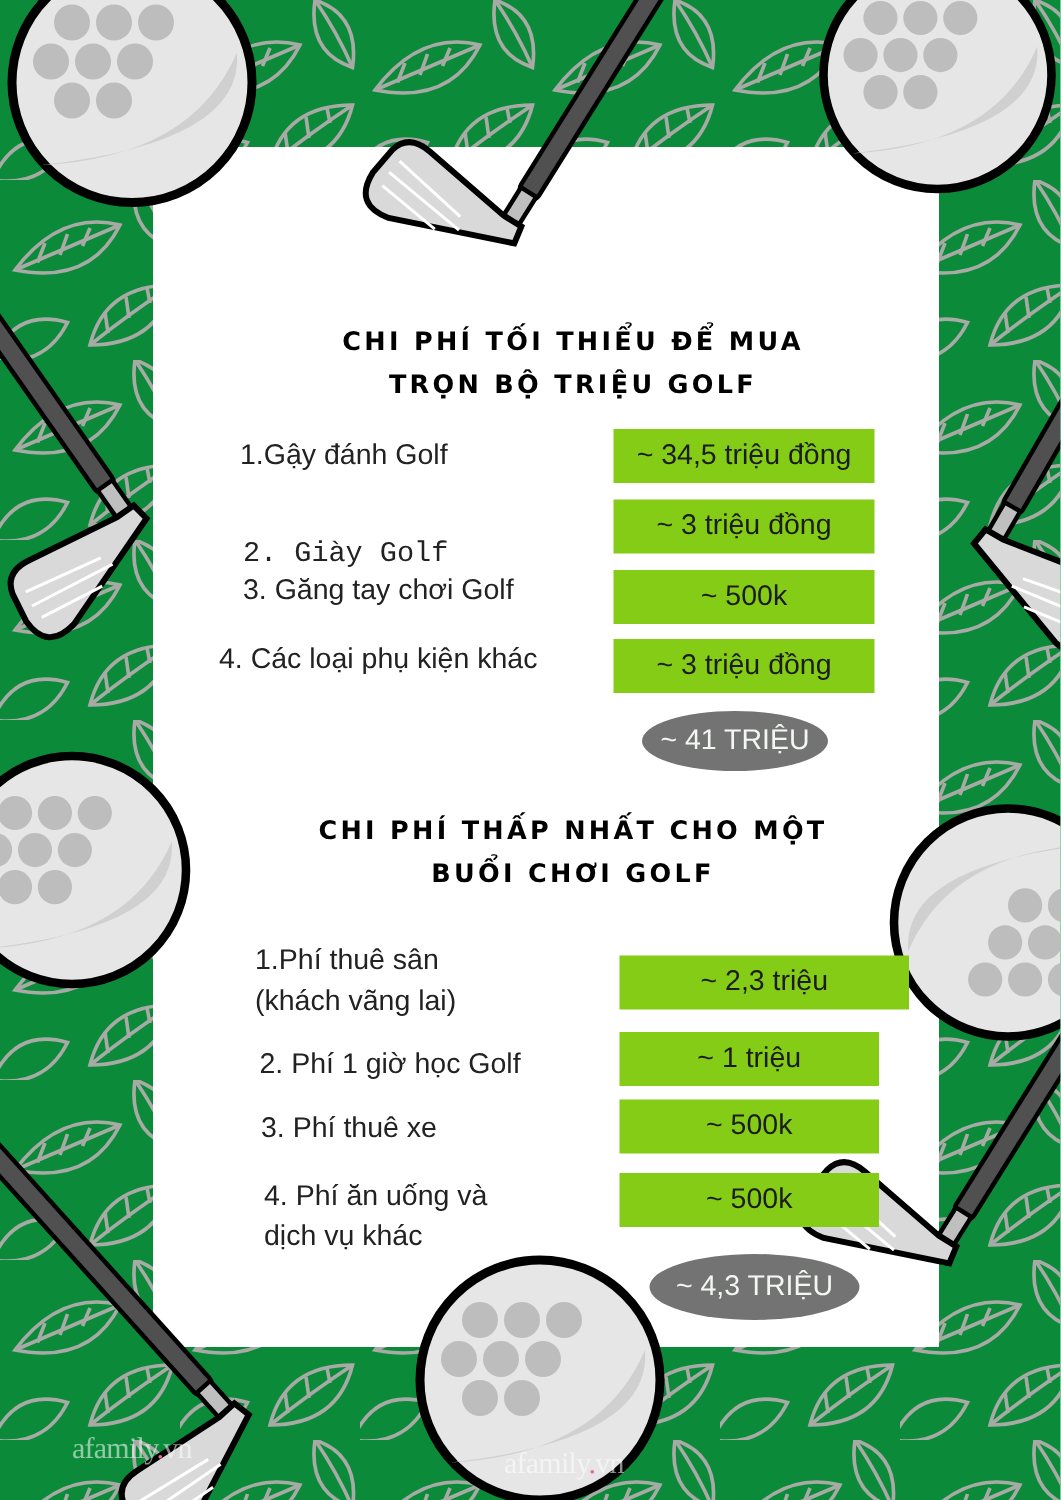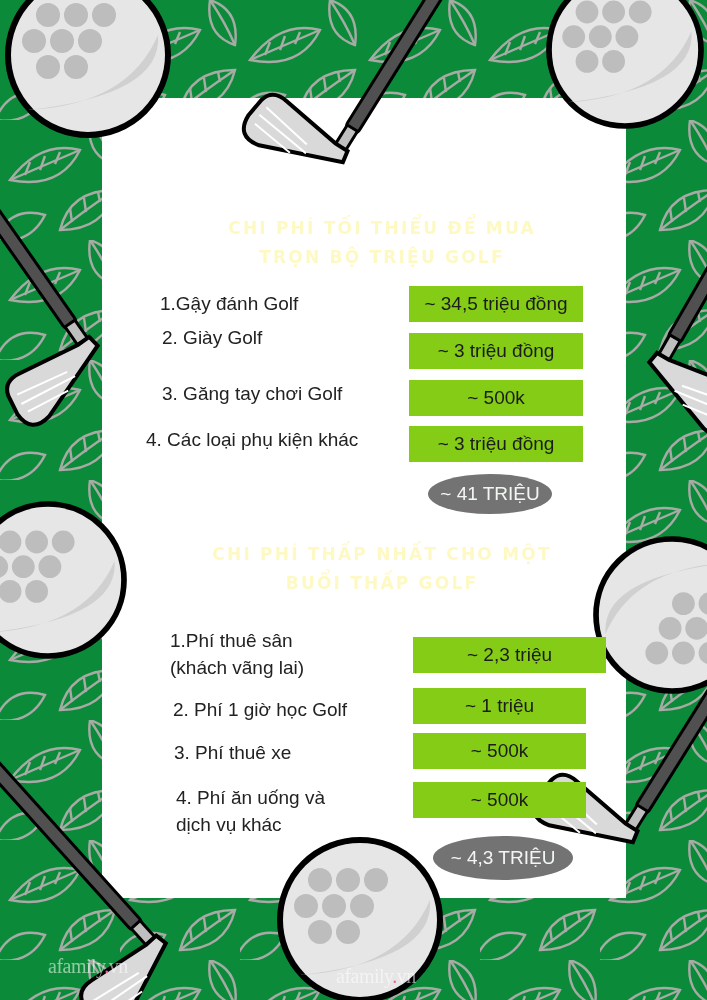--- a/index.html
+++ b/index.html
@@ -11,21 +11,21 @@
   }
   .pattern { position: absolute; inset: 0; width: 707px; height: 1000px; }
   .card {
     position: absolute; left: 102px; top: 98px; width: 524px; height: 800px;
     background: #ffffff;
   }
   .deco { position: absolute; }
   .title {
     position: absolute; left: 102px; width: 524px; text-align: center;
     font-family: "DejaVu Sans", sans-serif; font-weight: bold;
-    font-size: 17px; letter-spacing: 2.2px; color: #fef9c3; line-height: 29px; padding-left: 36px;
+    font-size: 17px; letter-spacing: 2.2px; color: #000000; line-height: 29px; padding-left: 36px;
   }
   .label {
     position: absolute; font-family: "Liberation Sans", sans-serif;
     font-size: 19px; color: #222; line-height: 27px; white-space: nowrap;
   }
   .valbox {
     position: absolute; background: #84cc16; height: 36px;
     font-family: "Liberation Sans", sans-serif; font-size: 19px; color: #1c1c1c;
     display: flex; align-items: center; justify-content: center;
   }
@@ -125,34 +125,34 @@
 </svg>
 
 <div class="title" style="top:214px;">
   <div>CHI PHÍ TỐI THIỂU ĐỂ MUA</div>
   <div>TRỌN BỘ TRIỆU GOLF</div>
 </div>
 
 <div class="label" style="left:160px;top:290px;">1.Gậy đánh Golf</div>
 <div class="valbox" style="left:409px;top:286px;width:174px;">~ 34,5 triệu đồng</div>
 
-<div class="label" style="left:162px;top:324px;">2. Giày Golf</div>
+<div class="label" style="left:162px;top:356px;font-family:Liberation Mono, monospace;">2. Giày Golf</div>
 <div class="valbox" style="left:409px;top:333px;width:174px;">~ 3 triệu đồng</div>
 
 <div class="label" style="left:162px;top:380px;">3. Găng tay chơi Golf</div>
 <div class="valbox" style="left:409px;top:380px;width:174px;">~ 500k</div>
 
 <div class="label" style="left:146px;top:426px;">4. Các loại phụ kiện khác</div>
 <div class="valbox" style="left:409px;top:426px;width:174px;">~ 3 triệu đồng</div>
 
 <div class="pill" style="left:428px;top:474px;width:124px;height:40px;">~ 41 TRIỆU</div>
 
 <div class="title" style="top:540px;">
   <div>CHI PHÍ THẤP NHẤT CHO MỘT</div>
-  <div>BUỔI THẤP GOLF</div>
+  <div>BUỔI CHƠI GOLF</div>
 </div>
 
 <div class="label" style="left:170px;top:627px;">
   <div>1.Phí thuê sân</div>
   <div>(khách vãng lai)</div>
 </div>
 <div class="valbox" style="left:413px;top:637px;width:193px;">~ 2,3 triệu</div>
 
 <div class="label" style="left:173px;top:696px;">2. Phí 1 giờ học Golf</div>
 <div class="valbox" style="left:413px;top:688px;width:173px;">~ 1 triệu</div>

